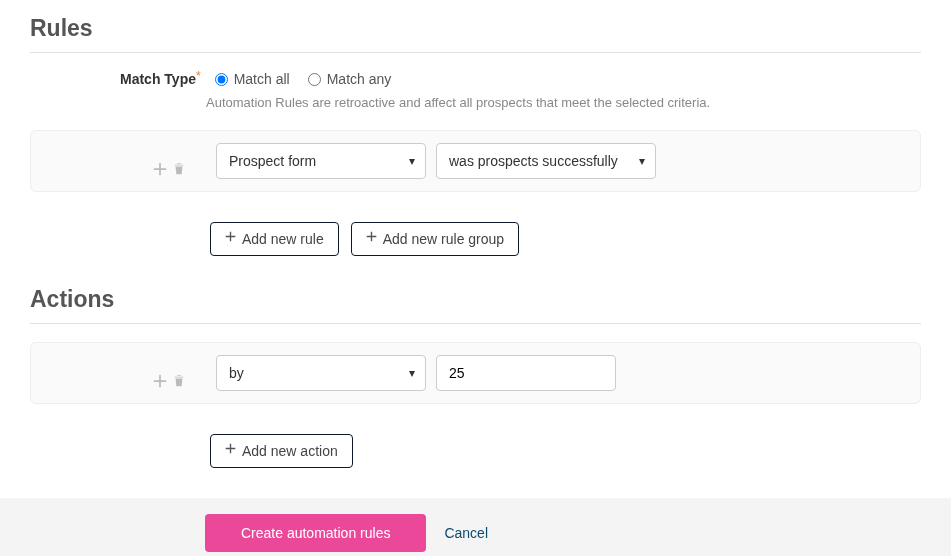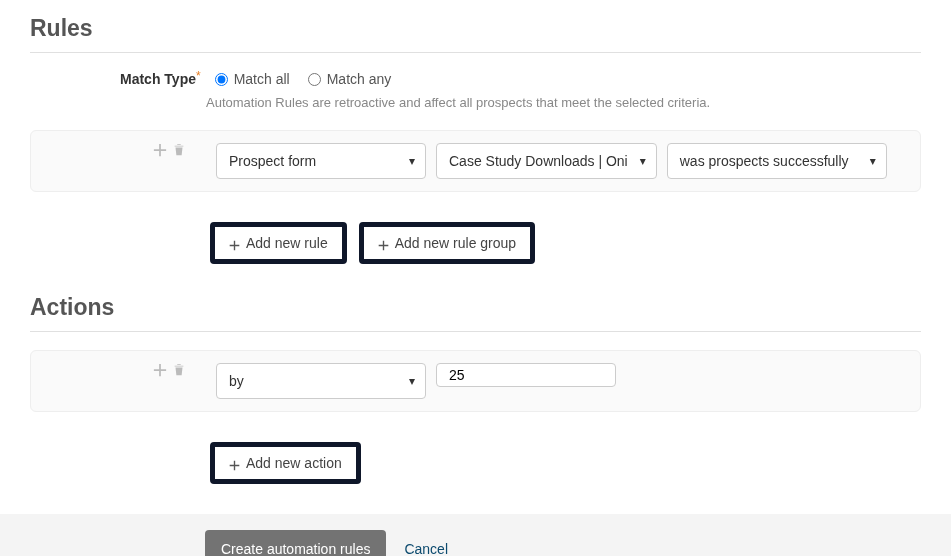--- a/index.html
+++ b/index.html
@@ -42,21 +42,21 @@
       color: #888;
       font-size: 13px;
       margin-bottom: 20px;
     }
     .rule-row {
       background: #fafafa;
       border: 1px solid #eee;
       border-radius: 6px;
       padding: 12px 20px 12px 40px;
       display: flex;
-      align-items: flex-start;
+      align-items: flex-end;
       margin-bottom: 30px;
     }
     .row-icons {
       display: flex;
       align-items: center;
       color: #bbb;
       margin-right: 30px;
       gap: 5px;
       min-width: 115px;
       justify-content: flex-end;
@@ -80,58 +80,58 @@
     .select-box::after {
       content: "▾";
       position: absolute;
       right: 10px;
       font-size: 12px;
       color: #333;
     }
     .text-input {
       border: 1px solid #ccc;
       border-radius: 4px;
-      height: 24px;
+      height: 36px;
       padding: 0 12px;
       font-size: 14px;
       width: 180px;
       outline: none;
     }
     .btn-bar {
       margin-left: 180px;
       display: flex;
       gap: 12px;
       margin-bottom: 30px;
     }
     .btn-light {
-      border: 5px solid #0f172a;
+      border: 1px solid #0f172a;
       background: #fff;
       border-radius: 4px;
       padding: 8px 14px;
       font-size: 14px;
       color: #444;
       display: flex;
-      align-items: flex-end;
+      align-items: flex-start;
       cursor: pointer;
     }
     .btn-light svg { width: 11px; height: 11px; fill: #555; margin-right: 6px; }
     .footer-bar {
       background: #f4f4f4;
       padding: 16px 30px 25px 30px;
       margin: 0 -30px -30px -30px;
       display: flex;
       align-items: center;
     }
     .footer-inner { margin-left: 175px; display: flex; align-items: center; }
     .btn-primary {
-      background: #737373;
+      background: #ec4899;
       color: #fff;
       border: none;
       border-radius: 4px;
-      padding: 11px 16px;
+      padding: 11px 36px;
       font-size: 14px;
       cursor: pointer;
       margin-right: 18px;
     }
     .link-cancel { color: #0c4a6e; text-decoration: none; font-size: 14px; cursor: pointer; }
     .truncate { white-space: nowrap; overflow: hidden; text-overflow: clip; max-width: 185px; display: inline-block; }
   </style>
 </head>
 <body>
 
@@ -163,23 +163,20 @@
           </svg>
       </span>
       <span>
         <svg viewBox="0 0 16 16">
             <path d="M3 3h10v1H3zM4 5h8l-1 9H5zM6 1h4v1H6z"></path>
           </svg>
       </span>
     </div>
     <div class="select-box">
       <span>Prospect form</span>
-    </div>
-    <div class="select-box">
-      <span class="truncate">Case Study Downloads | Oni</span>
     </div>
     <div class="select-box" style="min-width:220px">
       <span>was prospects successfully</span>
     </div>
   </div>
 
   <div class="btn-bar">
     <button class="btn-light">
       <svg viewBox="0 0 16 16">
           <path d="M7 1h2v6h6v2H9v6H7V9H1V7h6z"></path>

